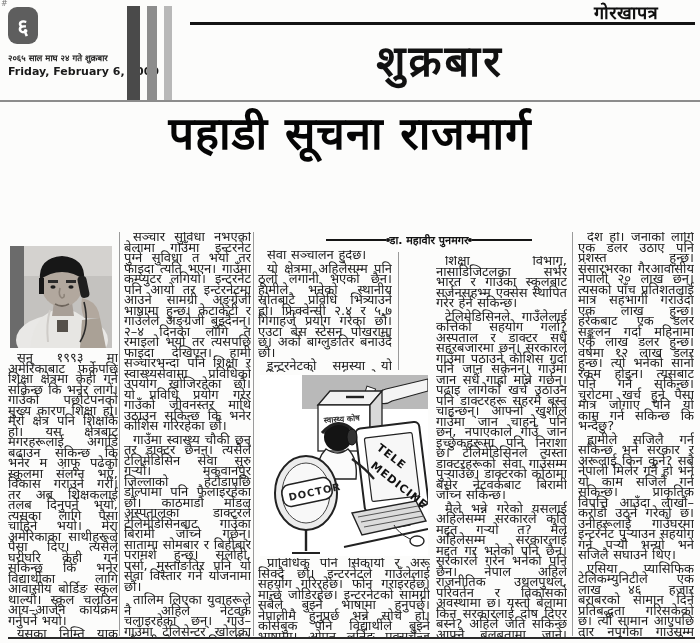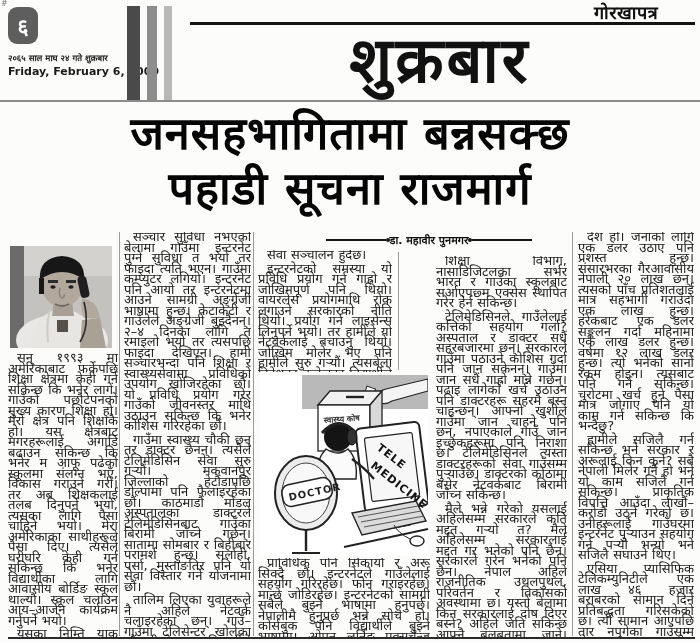--- a/index.html
+++ b/index.html
@@ -16,21 +16,21 @@
   .corner-mark{left:1px;top:-1px;font-size:8px;color:#777}
   .dateline{left:8px;top:53px;line-height:11px}
   .date-np{font-size:8.5px;font-weight:bold;color:#222;display:block}
   .date-en{font-size:11px;font-weight:bold;color:#1a1a1a;display:block;margin-top:2px}
   .bar{top:6px;height:96px}
   .bar1{left:127px;width:13px;background:#4a4a4a}
   .bar2{left:147px;width:10px;background:#8d8d8d}
   .bar3{left:164px;width:8px;background:#b8b8b8}
   .paper-name{left:560px;top:0;width:132px;text-align:center;font-size:18px;font-weight:bold;letter-spacing:.5px}
   .name-rule{left:190px;top:22px;width:505px;height:3px;background:#141414}
-  .masthead{left:192px;top:22px;width:496px;text-align:center;font-size:63px;font-weight:bold;
+  .masthead{left:192px;top:22px;width:496px;text-align:center;font-size:43px;font-weight:bold;
             line-height:78px;letter-spacing:3px;white-space:nowrap}
   .top-gray-rule{left:0;top:100px;width:700px;height:2px;background:#8c8c8c}
 
   
   .headline{left:12px;top:106px;width:676px;text-align:center;font-weight:bold;color:#050505}
   .headline .hl{font-size:45px;line-height:55px;letter-spacing:1px;white-space:nowrap}
 
   
   .col{overflow:hidden}
   .para{margin:0 0 3px 0;text-align:justify;text-indent:9px;font-size:13px;line-height:10.5px;color:#1b1b1b;
@@ -64,21 +64,20 @@
 <div class="abs bar bar1"></div>
 <div class="abs bar bar2"></div>
 <div class="abs bar bar3"></div>
 
 <div class="abs paper-name">गोरखापत्र</div>
 <div class="abs name-rule"></div>
 <div class="abs masthead">शुक्रबार</div>
 <div class="abs top-gray-rule"></div>
 
 <div class="abs headline">
-  <div class="hl">जनसहभागितामा बन्नसक्छ</div>
   <div class="hl">पहाडी सूचना राजमार्ग</div>
 </div>
 
 <div class="abs byline">
   <span class="rule"></span>
   <span class="dot"></span>
   <span class="name">डा. महावीर पुनमगर</span>
   <span class="dot"></span>
   <span class="rule"></span>
 </div>
@@ -118,20 +117,21 @@
 </div>
 
 <div class="abs col" style="left:124px;top:232px;width:127px;height:405px">
     <p class="para">सञ्चार सुविधा नभएको बेलामा गाउँमा इन्टरनेट पुग्ने सुविधा त भयो तर फाइदा त्यति भएन। गाउँमा कम्प्युटर लगियो। इन्टरनेट पनि आयो तर इन्टरनेटमा आउने सामग्री अङ्ग्रेजी भाषामा हुन्छ। केटाकेटी र गाउँलेले अङ्ग्रेजी बुझ्दैनन्। २–४ दिनका लागि त रमाइलो भयो तर त्यसपछि फाइदा देखिएन। हामी सञ्चारभन्दा पनि शिक्षा र स्वास्थ्यसेवामा प्रविधिको उपयोग खोजिरहेका छौं। यो प्रविधि प्रयोग गरेर गाउँको जीवनस्तर माथि उठाउन सकिन्छ कि भनेर कोशिस गरिरहेका छौं।</p>
     <p class="para">गाउँमा स्वास्थ्य चौकी छन् तर डाक्टर छैनन्। त्यसैले टेलिमेडिसिन सेवा सुरु गऱ्यौं। मकवानपुर जिल्लाको हेटौंडापछि डोल्पामा पनि फैलाइरहेका छौं। काठमाडौं मोडल अस्पतालका डाक्टरले टेलिमेडिसिनबाट गाउँका बिरामी जाँच्ने गर्छन्। सातामा सोमबार र बिहीबार परामर्श हुन्छ। सर्लाही, पर्सा, मुस्ताङतिर पनि यो सेवा विस्तार गर्ने योजनामा छौं।</p>
     <p class="para">तालिम लिएका युवाहरूले नै अहिले नेटवर्क चलाइरहेका छन्। गाउँ–गाउँमा टेलिसेन्टर खोलेका छौं। ती केन्द्रबाट विद्यार्थीले पढ्ने, किसानले बजारभाउ बुझ्ने र बिरामीले परामर्श लिने गरेका छन्। यसरी जनसहभागिताबाटै पहाडी सूचना राजमार्ग बन्न सक्छ भन्ने हाम्रो विश्वास हो। सञ्चार, सर्लाही, पर्सा, मुस्ताङतिर पनि यो</p>
   </div>
 
 <div class="abs col" style="left:258px;top:250px;width:134px;height:122px">
     <p class="para">सेवा सञ्चालन हुँदैछ।</p>
+    <p class="para">यो क्षेत्रमा अहिलेसम्म पनि ठूलो लगानी भएको छैन। हामीले भनेको स्थानीय स्रोतबाटै प्रविधि भित्र्याउने हो। फ्रिक्वेन्सी २.४ र ५.७ गिगाहर्ज प्रयोग गरेका छौं। एउटा बेस स्टेसन पोखरामा छ। अर्को बाग्लुङतिर बनाउँदै छौं।</p>
     <p class="para">इन्टरनेटको समस्या यो प्रविधि प्रयोग गर्न गाह्रो र जोखिमपूर्ण पनि थियो। वायरलेस प्रयोगमाथि रोक लगाउने सरकारको नीति थियो। प्रयोग गर्न लाइसेन्स लिनुपर्ने भयो। तर हामीले यो नेटवर्कलाई बचाउनु थियो। जोखिम मोलेर भए पनि हामीले सुरु गऱ्यौं। त्यसबेला विदेशका कलेजका विद्यार्थीले ठूलो सहयोग गरे। पछि यो कुरा सरकारमा पुग्यो। अहिले वायरलेसका लागि लाइसेन्स लिनु पर्दैन। जसले गरे पनि हुन्छ।</p>
   </div>
 
 <div class="abs illus-frame">
   <svg width="168" height="181" viewBox="0 0 168 181">
     <rect x="42" y="0" width="126" height="34" fill="#b9b9b9"></rect>
     <path d="M168 4 L126 14 Q118 16 116 22 L120 28 Q126 30 132 26 L168 16 Z" fill="#f4f4f4" stroke="#222" stroke-width="1.2"></path>
     <rect x="104" y="12" width="9" height="18" transform="rotate(18 108 21)" fill="#fff" stroke="#222" stroke-width="1"></rect>
     <g>
       <polygon points="58,30 70,16 122,16 110,30" fill="#f2f2f2" stroke="#222" stroke-width="1.3"></polygon>
@@ -175,21 +175,21 @@
     </g>
     <path d="M84 172 L168 154" stroke="#222" stroke-width="1.8" fill="none"></path>
   </svg>
 </div>
 
 <div class="abs col" style="left:258px;top:558px;width:172px;height:79px">
     <p class="para">प्राविधिक पनि सिकायौं र अरू सिक्दै छौं। इन्टरनेटले गाउँलेलाई सहयोग गरिरहेछ। फोन गराइरहेछ। मान्छे जोडिरहेछ। इन्टरनेटको सामग्री सबैले बुझ्ने भाषामा हुनुपर्छ। नेपालीमै हुनुपर्छ भन्ने सोच हो। कोर्सबुक पनि विद्यार्थीले बुझ्ने भाषामा। ओपन लर्निङ एक्सचेन्ज नेपाल परियोजनाबाट पाठ्यपुस्तकलाई डिजिटलाइज गर्ने काम पनि भइरहेको छ। हामीले सर्भर पनि बनाएका छौं, जसले चाहेको त्यसै भाषामा रूपान्तरण गर्न सकिने।</p>
   </div>
 
 <div class="abs col" style="left:436px;top:256px;width:131px;height:381px">
-    <p class="para">शिक्षा विभाग, नासाडिजिटलका सर्भर भारत र गाउँका स्कूलबाट सर्आएपछ्म एक्सेस स्थापित गरेर हेर्न सकिन्छ।</p>
+    <p class="para">शिक्षा विभाग, नासाडिजिटलका सर्भर भारत र गाउँका स्कूलबाट सर्जनसहभ्म एक्सेस स्थापित गरेर हेर्न सकिन्छ।</p>
     <p class="para">टेलिमेडिसिनले गाउँलेलाई कत्तिको सहयोग गर्ला? अस्पताल र डाक्टर सधैं सहरबजारमा छन्। सरकारले गाउँमा पठाउने कोशिस गर्दा पनि जान सकेनन्। गाउँमा जान सधैं गाह्रो मान्ने गर्छन्। पढाइ लागेको खर्च उठाउन पनि डाक्टरहरू सहरमै बस्न चाहन्छन्। आफ्नो खुशीले गाउँमा जान चाहने पनि छन्, नपाएकाले गाउँ जान इच्छुकहरूमा पनि निराशा छ। टेलिमेडिसिनले त्यस्ता डाक्टरहरूको सेवा गाउँसम्म पुऱ्याउँछ। डाक्टरको कोठामा बसेर नेटवर्कबाट बिरामी जाँच्न सकिन्छ।</p>
     <p class="para">मैले भन्ने गरेको यसलाई अहिलेसम्म सरकारले कति मद्दत गऱ्यो त? मैले अहिलेसम्म सरकारलाई मद्दत गर भनेको पनि छैन। सरकारले गरेन भनेको पनि छैन। नेपाल अहिले राजनीतिक उथलपुथल, परिवर्तन र विकासको अवस्थामा छ। यस्तो बेलामा किन सरकारलाई दोष दिएर बस्ने? अहिले जति सकिन्छ आफ्नै बलबुतामा जाने। राजनीतिक निकास आएपछि सरकारले गर्नुपर्छ। त्यो जिम्मा मैले सरकारलाई छोडेको छु।</p>
   </div>
 
 <div class="abs col" style="left:578px;top:232px;width:116px;height:405px">
     <p class="para">देश हो। जनाको लागि एक डलर उठाए पनि प्रशस्त हुन्छ। संसारभरका गैरआवासीय नेपाली २० लाख छन्। त्यसको पाँच प्रतिशतलाई मात्र सहभागी गराउँदा एक लाख हुन्छ। हरेकबाट एक डलर सङ्कलन गर्दा महिनामा एक लाख डलर हुन्छ। वर्षमा १२ लाख डलर हुन्छ। त्यो भनेको सानो रकम होइन। त्यसबाट पनि गर्न सकिन्छ। चुरोटमा खर्च हुने पैसा मात्र जोगाए पनि यो काम गर्न सकिन्छ कि भन्दैछु?</p>
     <p class="para">हामीले सजिलै गर्न सकिन्छ भने सरकार र अरूलाई किन कुर्ने? सबै नेपाली मिलेर गर्ने हो भने यो काम सजिलै गर्न सकिन्छ। प्राकृतिक विपत्ति आउँदा लाखौं–करोडौं उठ्ने गरेको छ। उनीहरूलाई गाउँघरमा इन्टरनेट पुऱ्याउन सहयोग गर्न पऱ्यो भन्यो भने सजिलै सघाउने थिए।</p>
     <p class="para">एसिया प्यासिफिक टेलिकम्युनिटीले एक लाख ४६ हजार बराबरको सामान दिने प्रतिबद्धता गरिसकेको छ। त्यो सामान आएपछि तार नपुगेका गाउँसम्म सेवा पुग्छ। ग्रामीण पूर्वाधारका लागि भारतको सहयोगबाट अप्टिकल फाइबर भित्रिनुपर्छ। त्यो फाइबर सञ्चालनबाट हुने बिजुली सरकारले नेपाल टेलिकमलाई बाँडिदिए हुन्छ। टेलिकमले बिजनेस मात्र होइन जनताको भलो पनि सोच्नुपर्छ। २४ घण्टाभन्दा छिटो डाटा पठाउन सकिन्छ। टेलिकमले अहिले लिएका सेवाका लागि आठ–नौवटा ब्यान्डबाट अब प्रयोग भएको छैन। बाँकीमध्ये भए गरे १६–१७ वटा भए पुग्छ। ■</p>
   </div>
 

